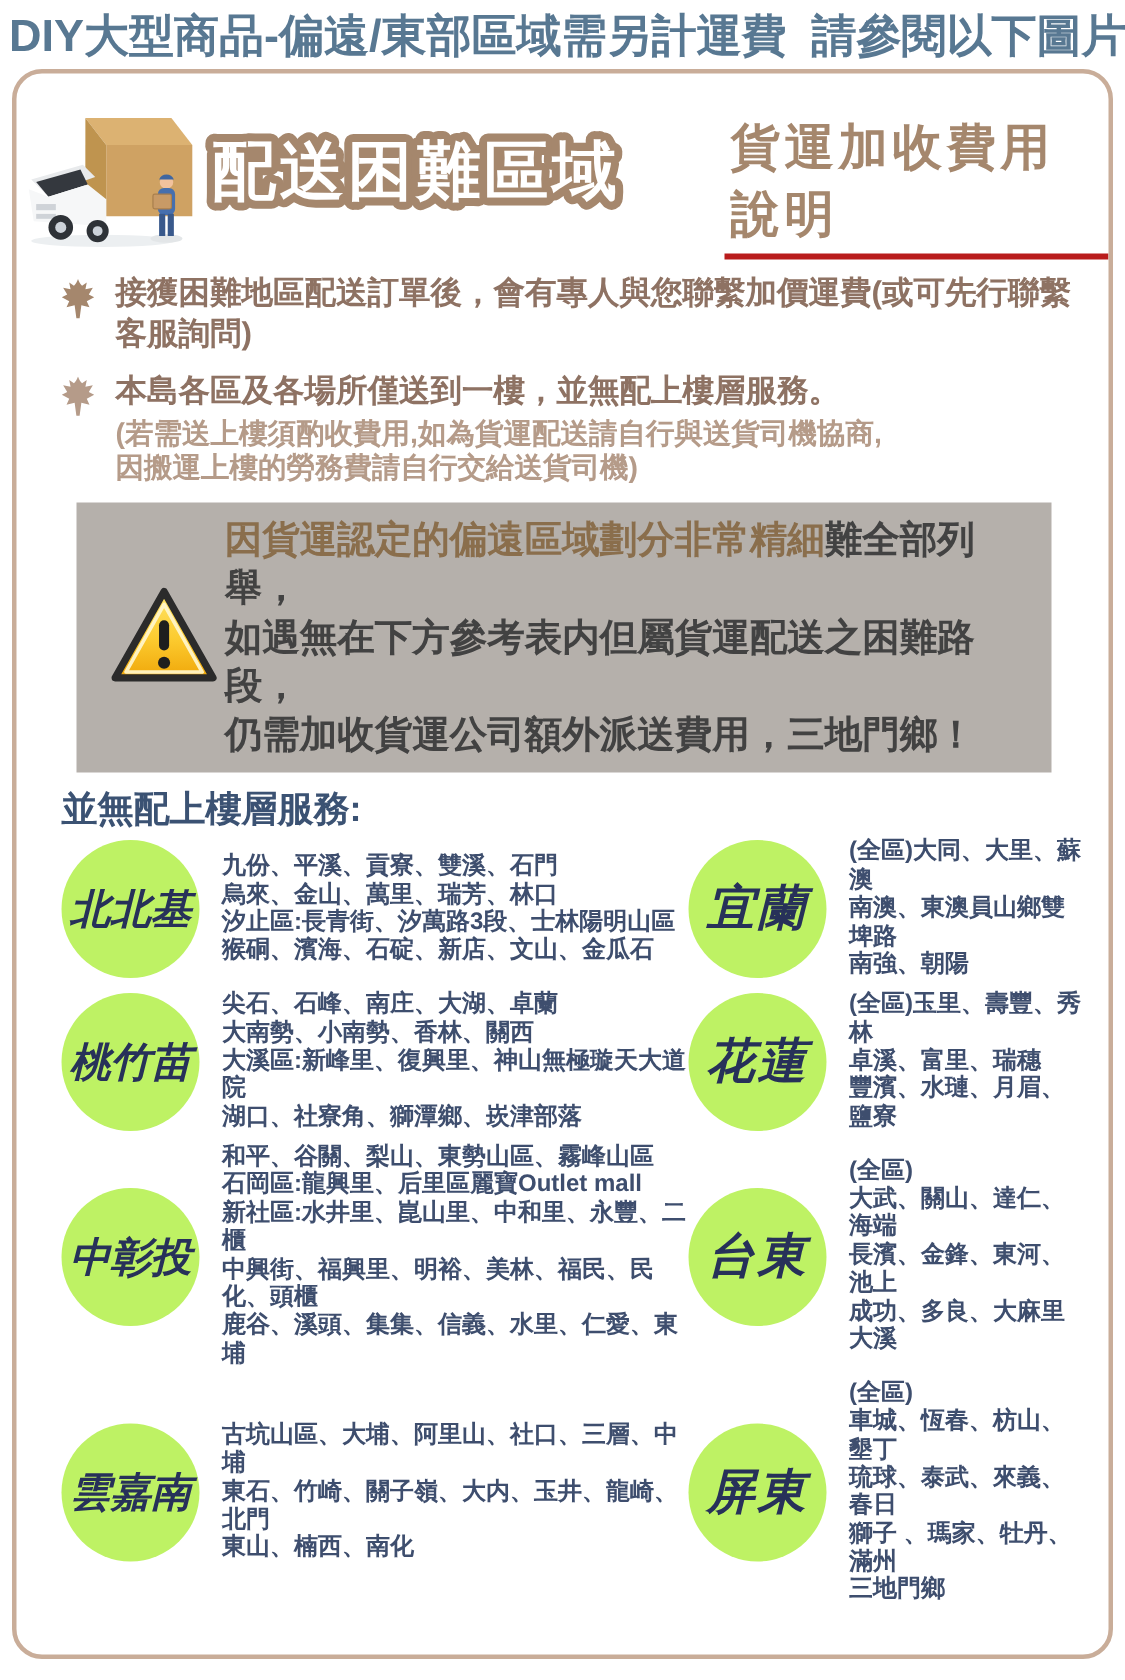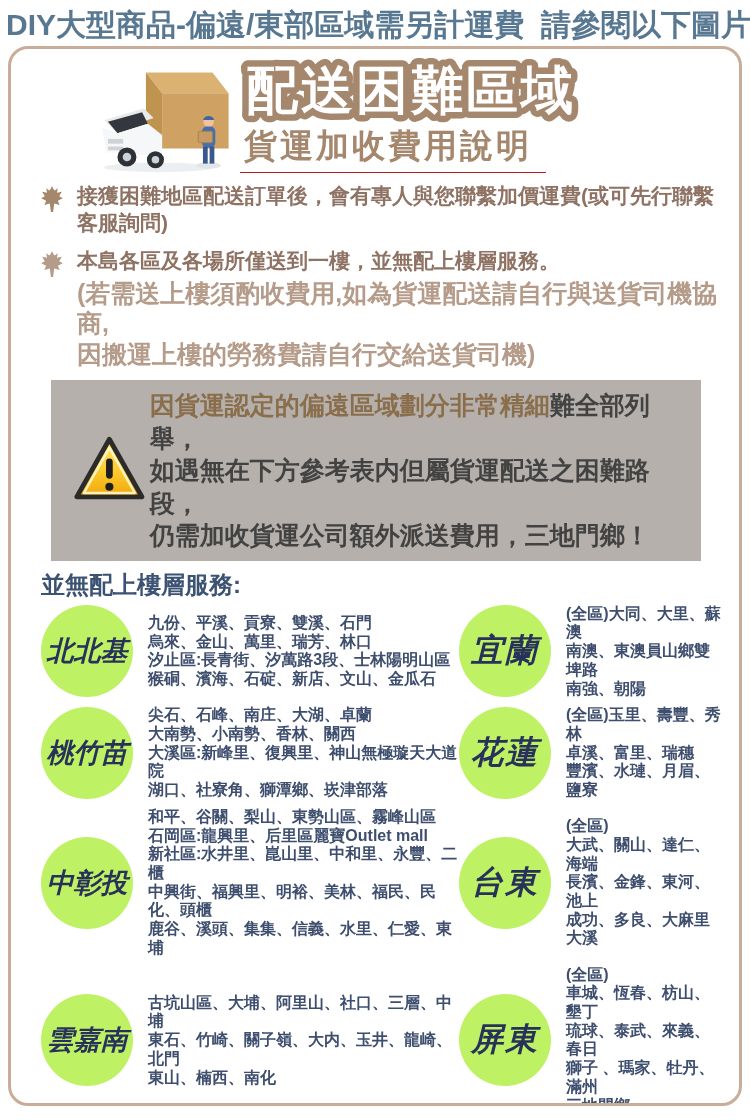--- a/index.html
+++ b/index.html
@@ -11,38 +11,38 @@
     font-size:30px; font-weight:bold; color:#587892;
     padding:8px 2px 2px 6px; white-space:pre; line-height:1.1;
   }
   .container {
     margin:3px 8px 0 8px; height:1060px; box-sizing:border-box;
     border:3px solid #c9ad99; border-radius:20px; overflow:hidden;
     padding-top:8px;
   }
   .header { display:flex; justify-content:center; align-items:flex-end; height:116px; }
   .truck { width:148px; height:114px; margin-bottom:-2px; }
-  .header-titles { display:flex; flex-direction:column; margin-left:2px; }
+  .header-titles { display:flex; margin-left:2px; }
   .main-title-svg { width:420px; height:72px; }
   .main-title-svg text {
     font-family:"Liberation Sans","DejaVu Sans",sans-serif;
     font-size:52px; font-weight:bold; fill:#ffffff;
     stroke:#a5876d; stroke-width:13; paint-order:stroke; stroke-linejoin:round;
     letter-spacing:3px;
   }
   .subtitle {
     font-size:33px; font-weight:bold; color:#a5876d; letter-spacing:3px;
-    border-bottom:1px solid #b91c1c; padding:0 14px 3px 4px; width:fit-content;
+    border-bottom:4px solid #b91c1c; padding:0 14px 3px 4px; width:fit-content;
   }
   .bullets { list-style:none; margin:10px 0 0 0; padding:0 20px 0 30px; }
   .bullet { display:flex; gap:14px; margin-bottom:11px; align-items:flex-start; }
   .leaf { flex:0 0 auto; margin-top:3px; }
   .bullet-text { font-size:21px; color:#8e7263; font-weight:600; line-height:1.28; }
   .bullet-note {
-    font-size:25px; color:#b59b89; font-weight:600; line-height:1.22;
+    font-size:19px; color:#b59b89; font-weight:600; line-height:1.22;
     margin-top:3px; white-space:pre-line;
   }
   .warning-box {
     margin:4px 38px 0 40px; background:#b5b0ab;
     display:flex; align-items:center; gap:2px; padding:9px 10px 9px 20px;
   }
   .warning-lines { font-size:25px; font-weight:600; color:#424242; line-height:1.3; }
   .hl { color:#8a6e4c; }
   .table-heading { margin:8px 0 4px 30px; font-size:24px; font-weight:bold; color:#3b5273; }
   .region-table { margin:0 16px 0 30px; }

